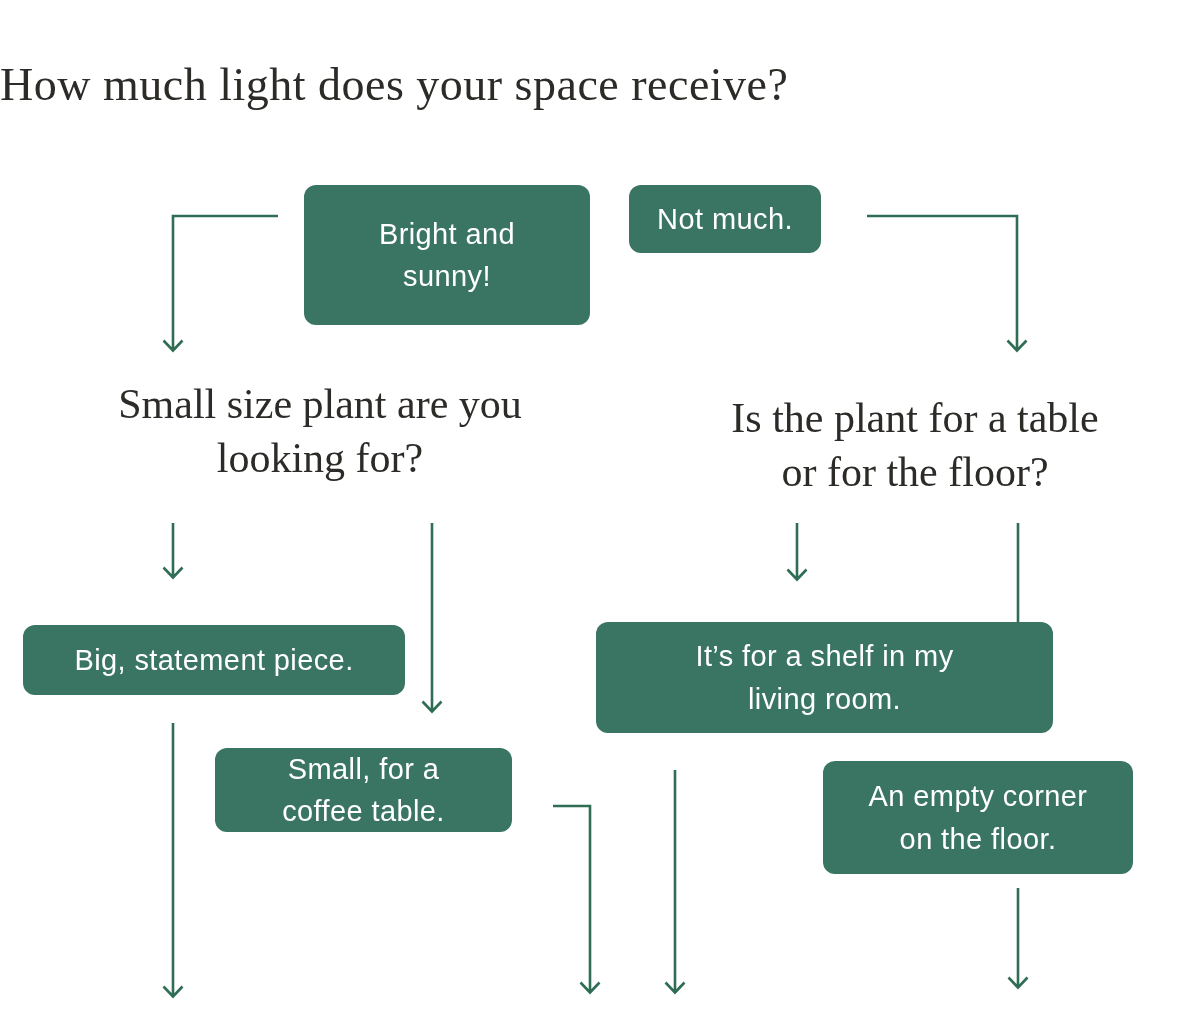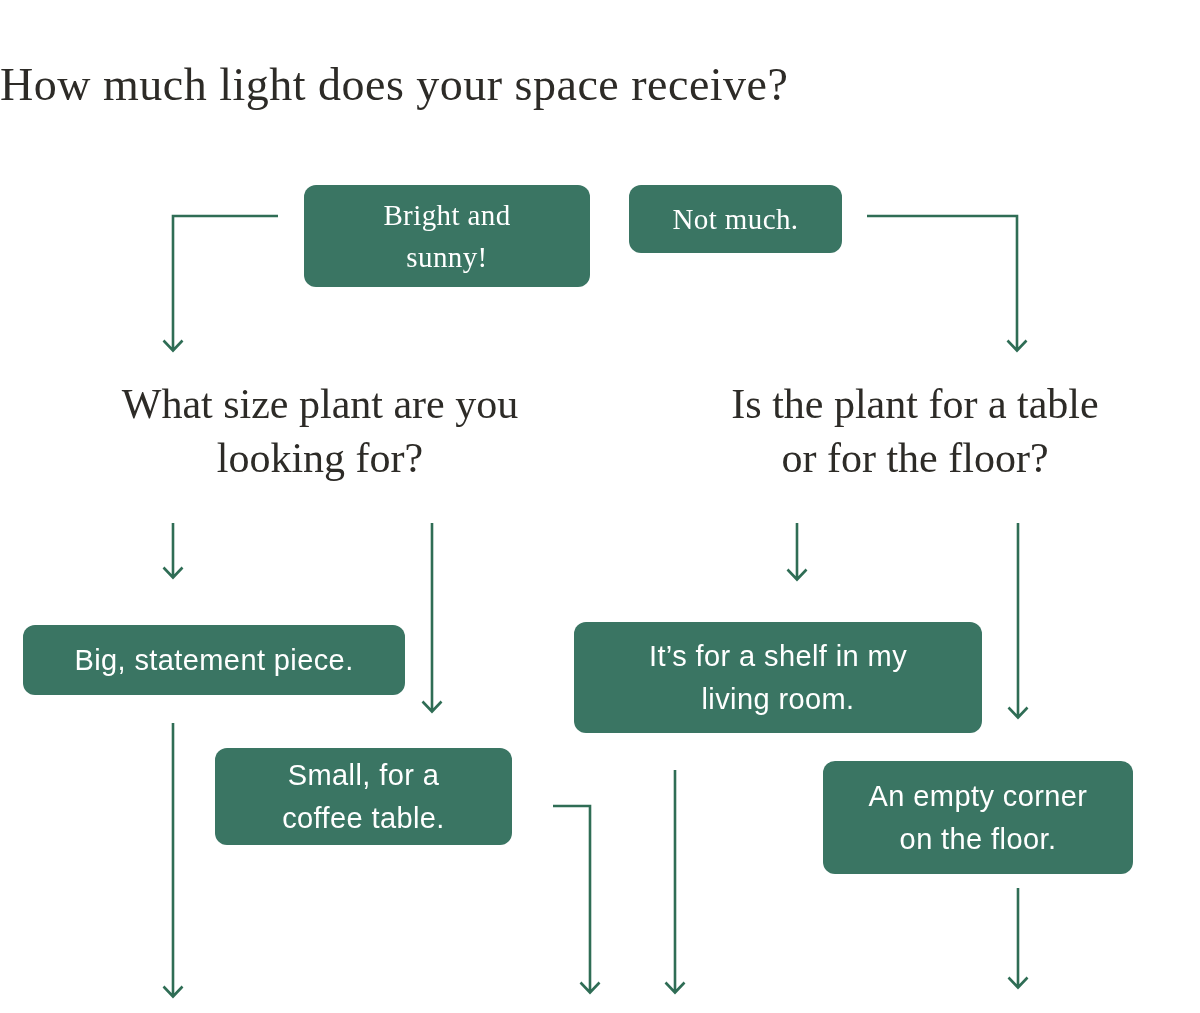--- a/index.html
+++ b/index.html
@@ -33,21 +33,21 @@
     position: absolute;
     font-family: "Liberation Serif", serif;
     font-weight: 400;
     font-size: 42px;
     line-height: 1.28;
     color: var(--text);
     text-align: center;
     white-space: pre-line;
   }
   .q-left  { left: 20px;  top: 378px; width: 600px; }
-  .q-right { left: 630px; top: 378px; width: 570px; }
+  .q-right { left: 630px; top: 392px; width: 570px; }
 
   .arrows {
     position: absolute;
     left: 0; top: 0;
     width: 1200px; height: 1013px;
   }
   .arrows path {
     stroke: var(--arrow);
     stroke-width: 2.6;
     fill: none;
@@ -63,25 +63,25 @@
     justify-content: center;
   }
   .box-label {
     color: #FFFFFF;
     font-size: 29px;
     line-height: 1.45;
     letter-spacing: 0.4px;
     text-align: center;
     white-space: pre-line;
   }
-  .b-bright  { left: 304px; top: 185px; width: 286px; height: 102px; font-family: Liberation Serif, serif; }
-  .b-notmuch { left: 629px; top: 185px; width: 213px; height: 68px; font-family: Liberation Serif, serif;  }
+  .b-bright  { left: 304px; top: 185px; width: 286px; height: 140px; }
+  .b-notmuch { left: 629px; top: 185px; width: 192px; height: 68px;  }
   .b-big     { left: 23px;  top: 610px; width: 382px; height: 70px; margin-top: 15px;  }
-  .b-small   { left: 215px; top: 748px; width: 297px; height: 97px; }
-  .b-shelf   { left: 574px; top: 622px; width: 408px; height: 111px; }
+  .b-small   { left: 215px; top: 748px; width: 297px; height: 84px; }
+  .b-shelf   { left: 596px; top: 622px; width: 457px; height: 111px; }
   .b-corner  { left: 823px; top: 761px; width: 310px; height: 113px; }
 </style>
 </head>
 <body>
 
 <div class="canvas">
 
   <div class="title">How much light does your space receive?</div>
 
   <svg class="arrows" width="1200" height="1013" viewBox="0 0 1200 1013" aria-hidden="true">
@@ -90,21 +90,21 @@
     <path d="M173 523 V577 M163.5 567.5 L173 577.5 L182.5 567.5"></path>
     <path d="M432 523 V711 M422.5 701.5 L432 711.5 L441.5 701.5"></path>
     <path d="M797 523 V579 M787.5 569.5 L797 579.5 L806.5 569.5"></path>
     <path d="M1018 523 V717 M1008.5 707.5 L1018 717.5 L1027.5 707.5"></path>
     <path d="M173 723 V996 M163.5 986.5 L173 996.5 L182.5 986.5"></path>
     <path d="M553 806 H590 V992 M580.5 982.5 L590 992.5 L599.5 982.5"></path>
     <path d="M675 770 V992 M665.5 982.5 L675 992.5 L684.5 982.5"></path>
     <path d="M1018 888 V987 M1008.5 977.5 L1018 987.5 L1027.5 977.5"></path>
   </svg>
 
-  <div class="question q-left">What size plant are you
+  <div class="question q-left">Small size plant are you
 looking for?</div>
   <div class="question q-right">Is the plant for a table
 or for the floor?</div>
 
   <div class="box b-bright">
     <span class="box-label">Bright and
 sunny!</span>
   </div>
 
   <div class="box b-notmuch">

